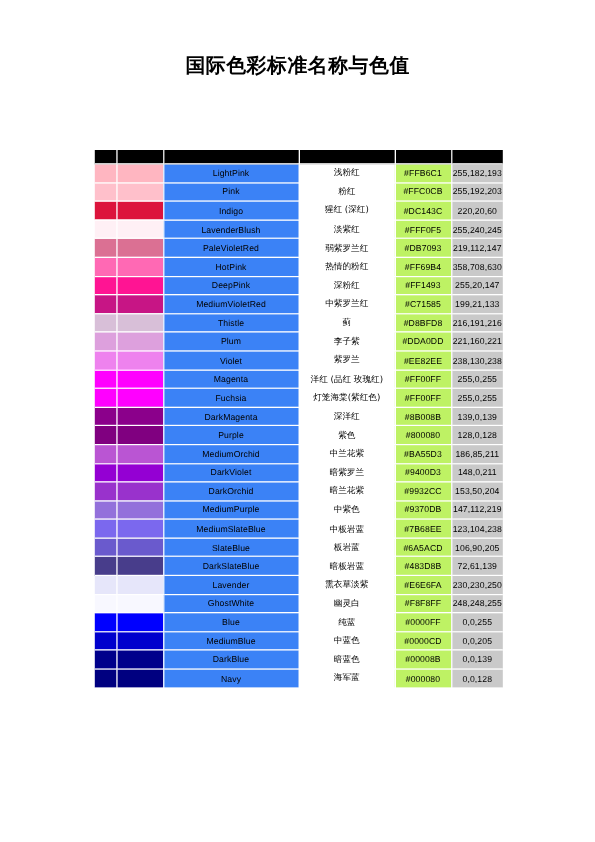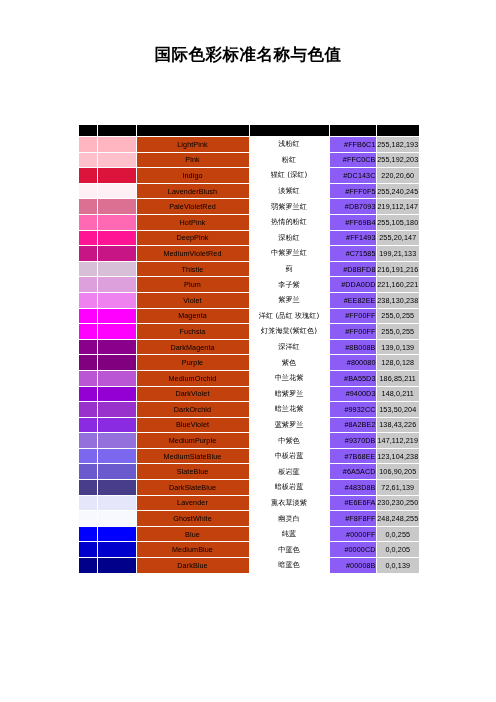--- a/index.html
+++ b/index.html
@@ -70,34 +70,34 @@
   }
   table.color-table tr.data-row td:last-child {
     border-right: none;
   }
   td.swatch {
     padding: 0 !important;
   }
   td.name-en {
     text-align: center;
     color: #000000;
-    background: #c2410c;
+    background: #3b82f6;
     font-size: 7.3px;
     letter-spacing: 0.1px;
   }
   td.name-cn {
     text-align: center;
     color: #000000;
     background: #ffffff;
     font-size: 7.3px;
     font-family: "DejaVu Sans", "Liberation Sans", sans-serif;
   }
   td.hexval {
-    text-align: right;
-    background: #8b5cf6;
+    text-align: center;
+    background: #bef264;
     color: #000000;
     font-size: 7.2px;
     letter-spacing: 0.1px;
   }
   td.rgbval {
     text-align: center;
     background: #c9c9c9;
     color: #000000;
     font-size: 7.2px;
     letter-spacing: 0.1px;
@@ -168,21 +168,21 @@
             <td class="name-cn">弱紫罗兰红</td>
             <td class="hexval">#DB7093</td>
             <td class="rgbval">219,112,147</td>
           </tr>
           <tr class="data-row">
             <td class="swatch" style="background: rgb(255, 105, 180);"></td>
             <td class="swatch" style="background: rgb(255, 105, 180);"></td>
             <td class="name-en">HotPink</td>
             <td class="name-cn">热情的粉红</td>
             <td class="hexval">#FF69B4</td>
-            <td class="rgbval">255,105,180</td>
+            <td class="rgbval">358,708,630</td>
           </tr>
           <tr class="data-row">
             <td class="swatch" style="background: rgb(255, 20, 147);"></td>
             <td class="swatch" style="background: rgb(255, 20, 147);"></td>
             <td class="name-en">DeepPink</td>
             <td class="name-cn">深粉红</td>
             <td class="hexval">#FF1493</td>
             <td class="rgbval">255,20,147</td>
           </tr>
           <tr class="data-row">
@@ -267,28 +267,20 @@
           </tr>
           <tr class="data-row">
             <td class="swatch" style="background: rgb(153, 50, 204);"></td>
             <td class="swatch" style="background: rgb(153, 50, 204);"></td>
             <td class="name-en">DarkOrchid</td>
             <td class="name-cn">暗兰花紫</td>
             <td class="hexval">#9932CC</td>
             <td class="rgbval">153,50,204</td>
           </tr>
           <tr class="data-row">
-            <td class="swatch" style="background: rgb(138, 43, 226);"></td>
-            <td class="swatch" style="background: rgb(138, 43, 226);"></td>
-            <td class="name-en">BlueViolet</td>
-            <td class="name-cn">蓝紫罗兰</td>
-            <td class="hexval">#8A2BE2</td>
-            <td class="rgbval">138,43,226</td>
-          </tr>
-          <tr class="data-row">
             <td class="swatch" style="background: rgb(147, 112, 219);"></td>
             <td class="swatch" style="background: rgb(147, 112, 219);"></td>
             <td class="name-en">MediumPurple</td>
             <td class="name-cn">中紫色</td>
             <td class="hexval">#9370DB</td>
             <td class="rgbval">147,112,219</td>
           </tr>
           <tr class="data-row">
             <td class="swatch" style="background: rgb(123, 104, 238);"></td>
             <td class="swatch" style="background: rgb(123, 104, 238);"></td>
@@ -346,17 +338,25 @@
             <td class="rgbval">0,0,205</td>
           </tr>
           <tr class="data-row">
             <td class="swatch" style="background: rgb(0, 0, 139);"></td>
             <td class="swatch" style="background: rgb(0, 0, 139);"></td>
             <td class="name-en">DarkBlue</td>
             <td class="name-cn">暗蓝色</td>
             <td class="hexval">#00008B</td>
             <td class="rgbval">0,0,139</td>
           </tr>
+          <tr class="data-row">
+            <td class="swatch" style="background: rgb(0, 0, 128);"></td>
+            <td class="swatch" style="background: rgb(0, 0, 128);"></td>
+            <td class="name-en">Navy</td>
+            <td class="name-cn">海军蓝</td>
+            <td class="hexval">#000080</td>
+            <td class="rgbval">0,0,128</td>
+          </tr>
         </tbody>
     </table>
   </div>
 
 </div>
 
 </body></html>

